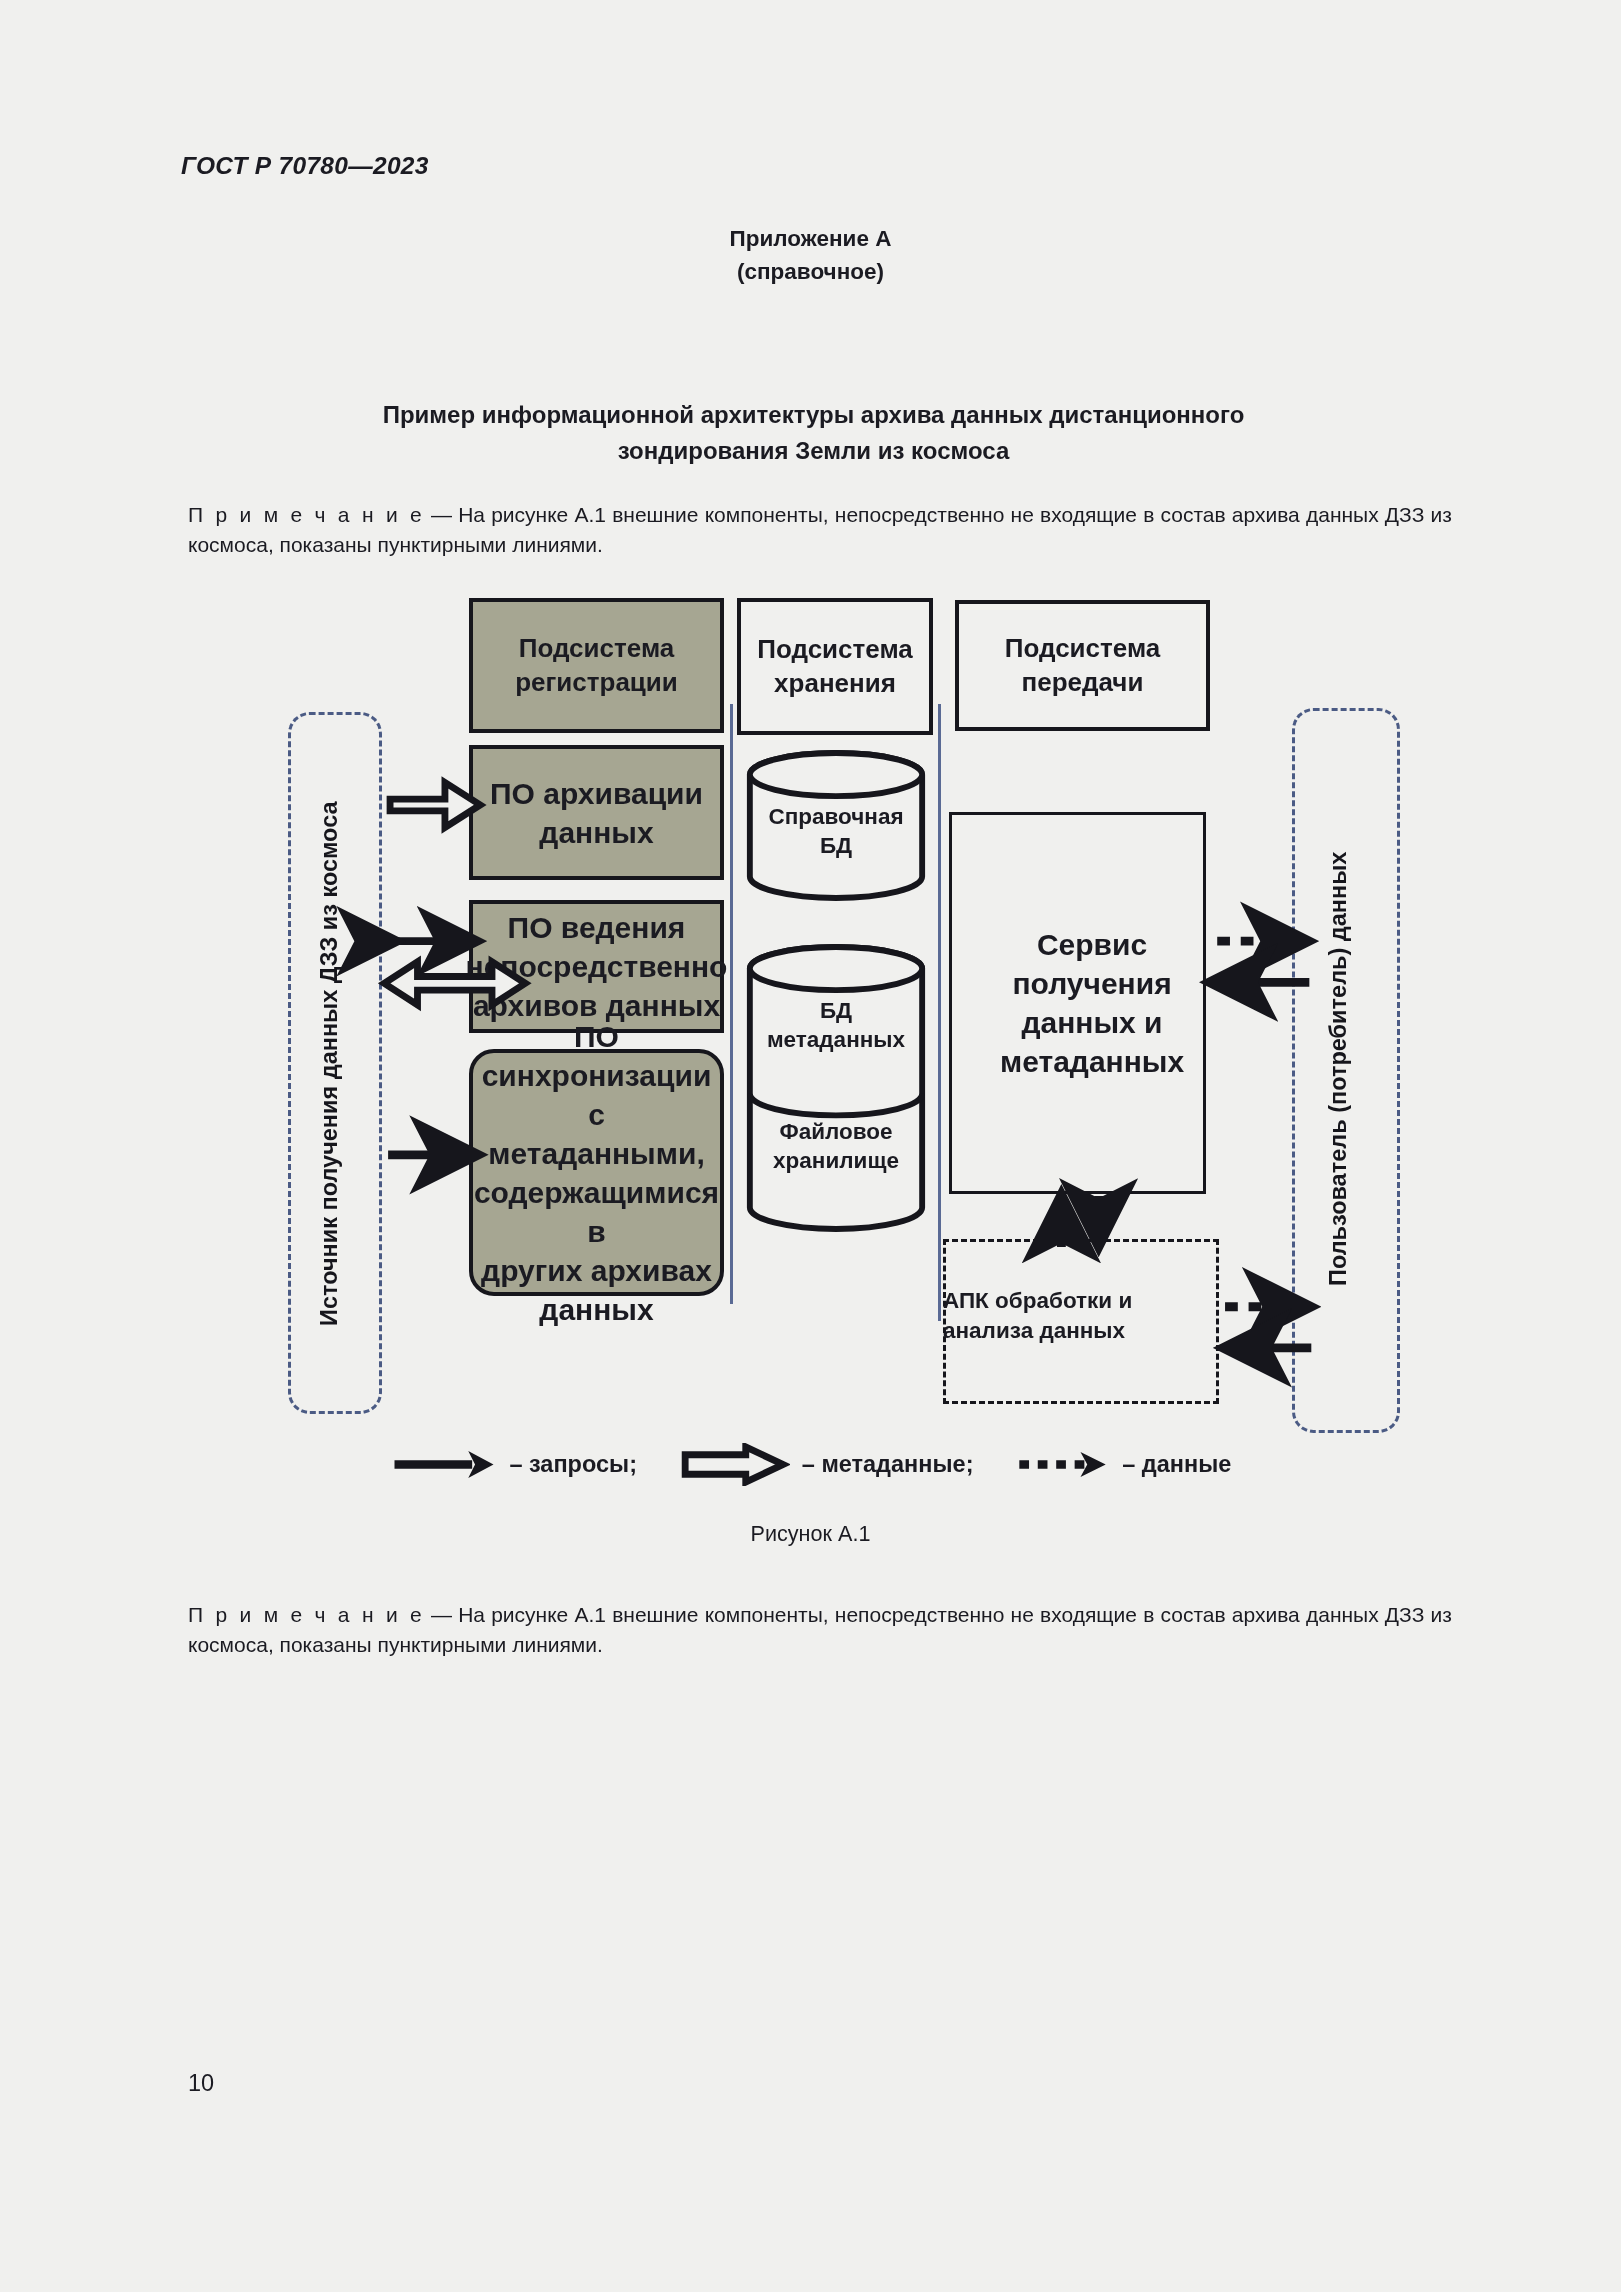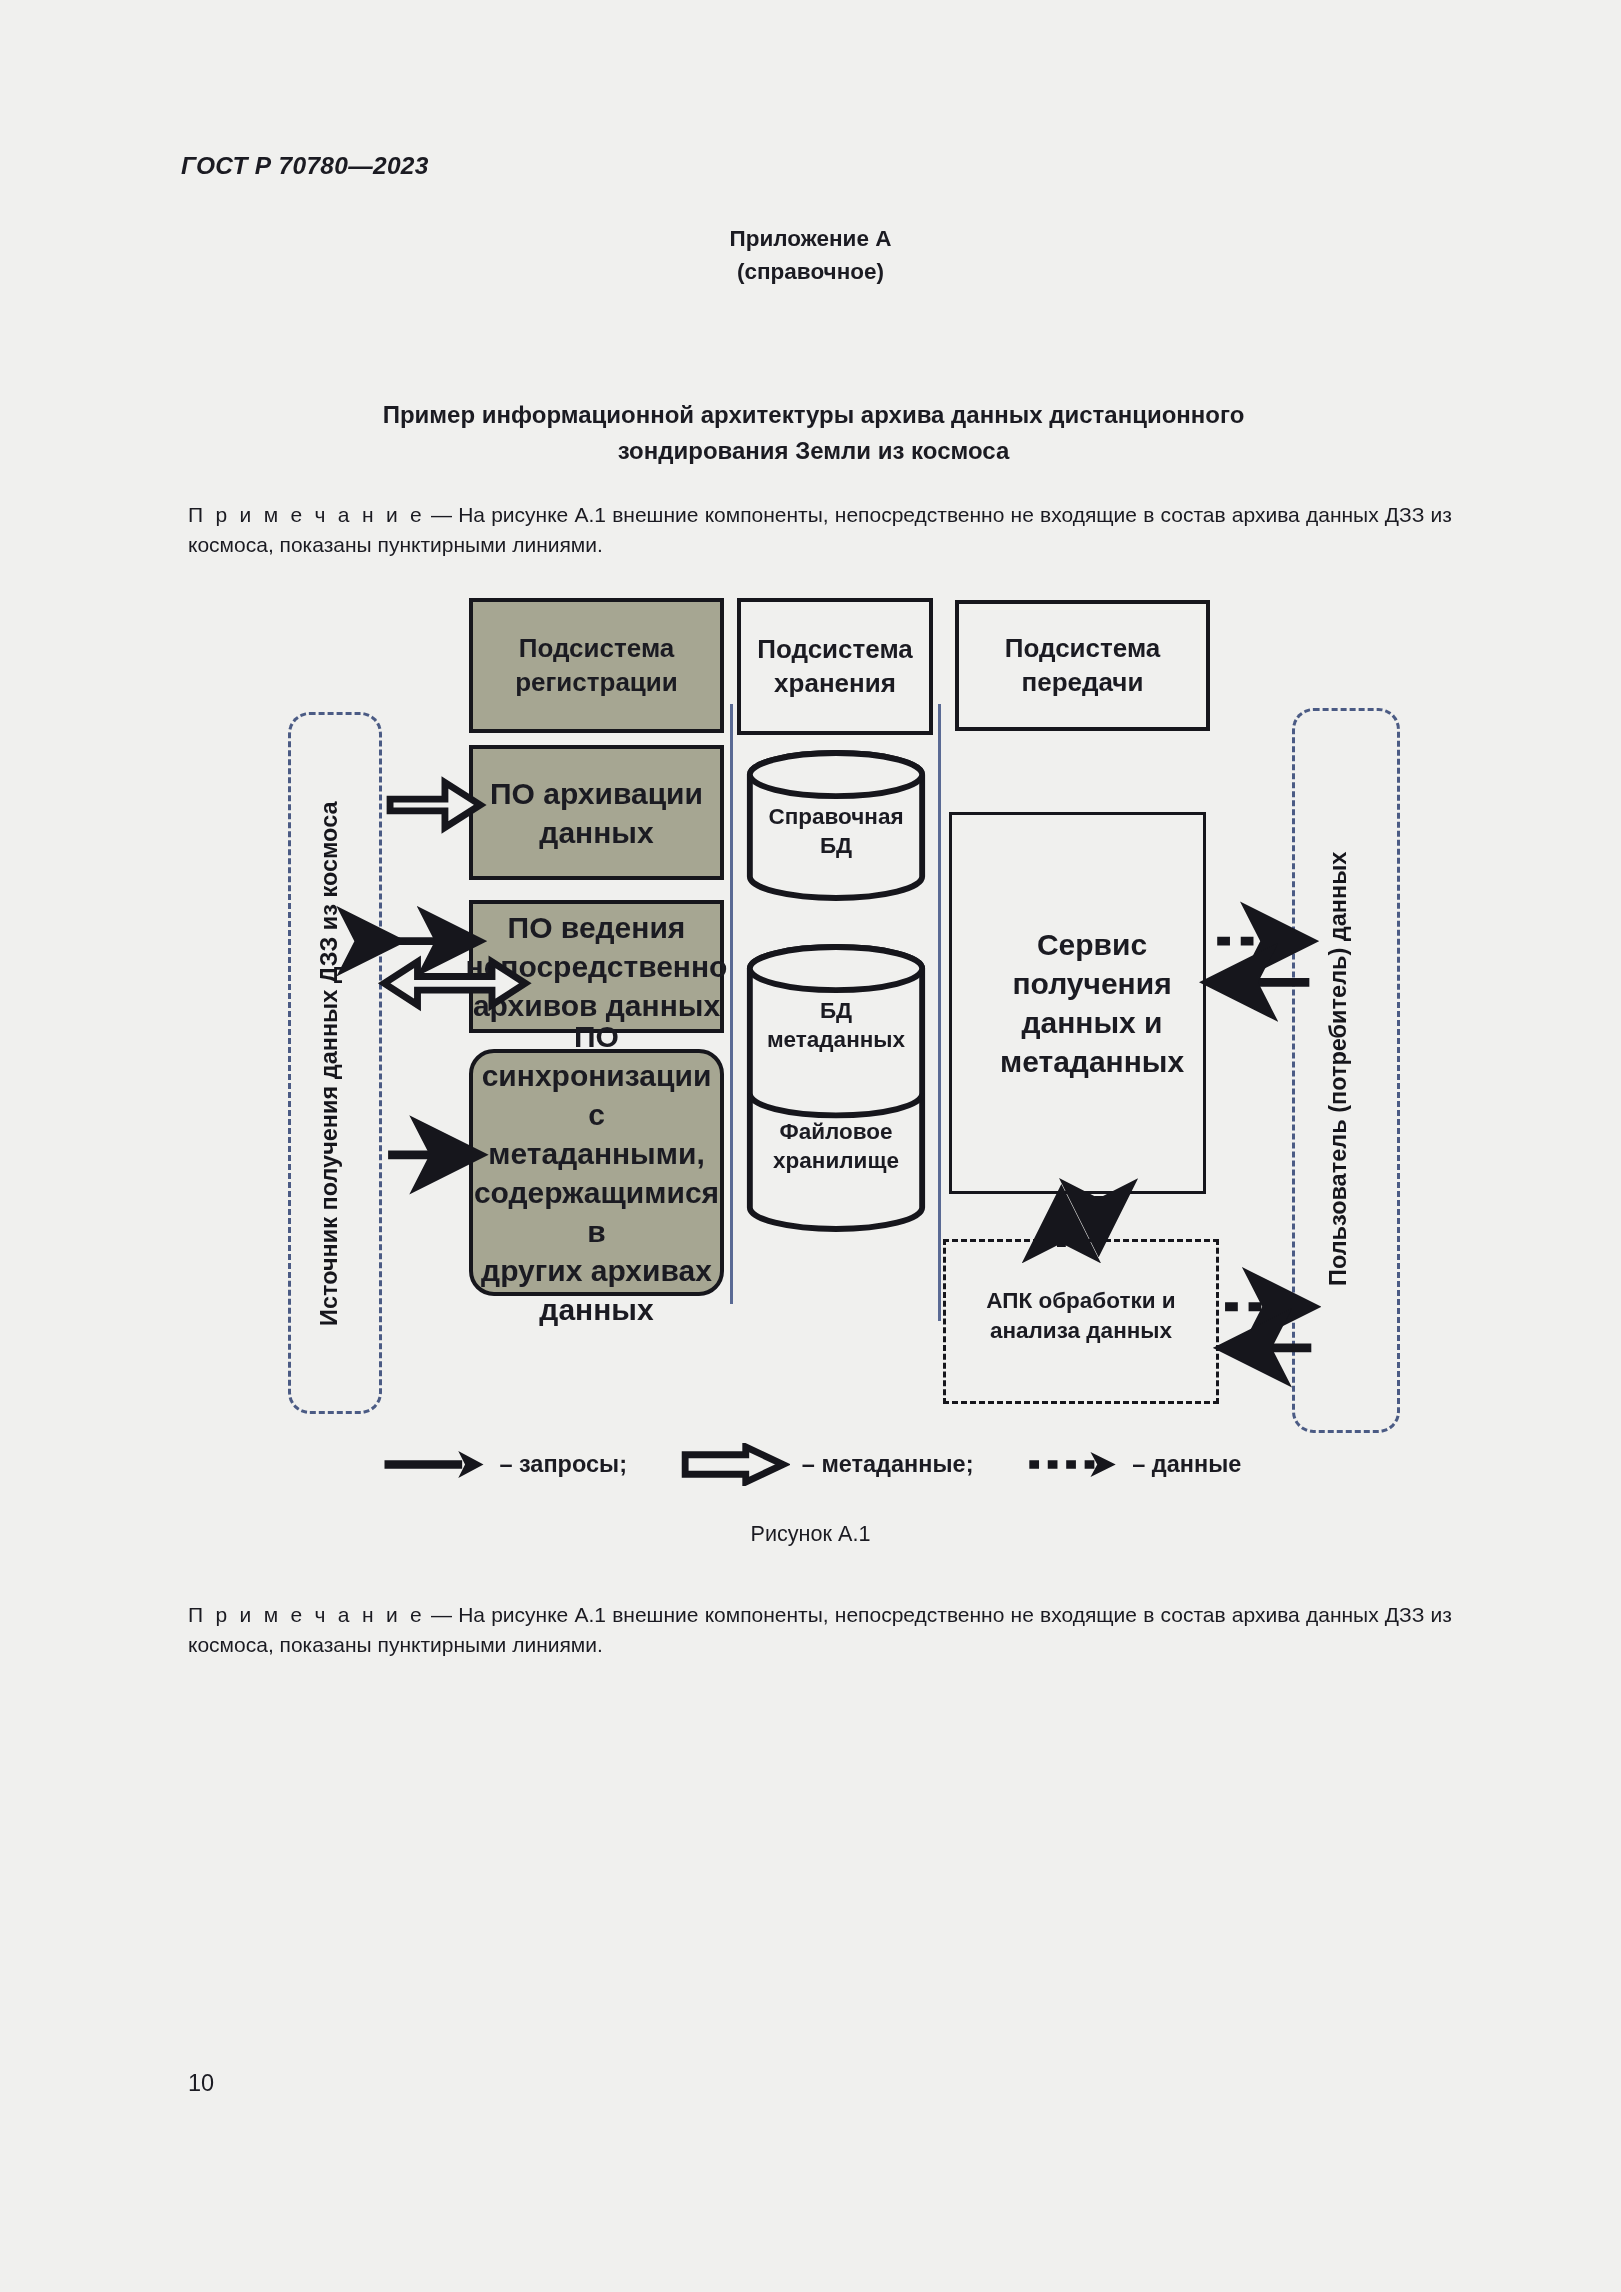--- a/index.html
+++ b/index.html
@@ -149,21 +149,21 @@
   }
 
   .legend {
     position: absolute;
     left: 0;
     right: 0;
     top: 1443px;
     display: flex;
     justify-content: center;
     align-items: center;
-    gap: 10px;
+    gap: 0px;
     font-size: 23.5px;
     font-weight: bold;
   }
   .legend .lg-item {
     display: flex;
     align-items: center;
   }
   .legend .lg-text { margin-left: 11.8px; margin-right: 43px; }
   .legend .lg-text.last { margin-right: 0; }
 </style>
@@ -233,21 +233,21 @@
     <div style="position:absolute; left:743px; top:996px; width:186px; text-align:center; font-size:22.5px; font-weight:bold; line-height:1.3; white-space:pre-line;">БД
 метаданных</div>
     <div style="position:absolute; left:743px; top:1117px; width:186px; text-align:center; font-size:22.5px; font-weight:bold; line-height:1.3; white-space:pre-line;">Файловое
 хранилище</div>
 
     <div class="box thin" style="left:949px; top:812px; width:257px; height:382px; white-space:pre-line;padding-left:35px;">Сервис получения
 данных и
 метаданных</div>
 
     <div class="dashed-box black-dash" style="left:943px; top:1239px; width:276px; height:165px;"></div>
-    <div style="position:absolute; left:943px; top:1286px; width:276px; text-align:center; font-size:22.5px; font-weight:bold; line-height:1.35; white-space:pre-line;">АПК обработки и
+    <div style="position:absolute; left:943px; top:1286px; width:276px; text-align:left; font-size:22.5px; font-weight:bold; line-height:1.35; white-space:pre-line;">АПК обработки и
 анализа данных</div>
 
     <svg style="position:absolute; left:0; top:0;" width="1621" height="2293" viewBox="0 0 1654 2339">
       <defs>
         <marker id="mSolid" markerWidth="9" markerHeight="9" refX="7.6" refY="4.5" orient="auto">
           <path d="M0,0 L9,4.5 L0,9 L2.3,4.5 z" fill="#16161c"></path>
         </marker>
         <marker id="mSolidL" markerWidth="9" markerHeight="9" refX="7.6" refY="4.5" orient="auto">
           <path d="M0,0 L9,4.5 L0,9 L2.3,4.5 z" fill="#16161c"></path>
         </marker>

